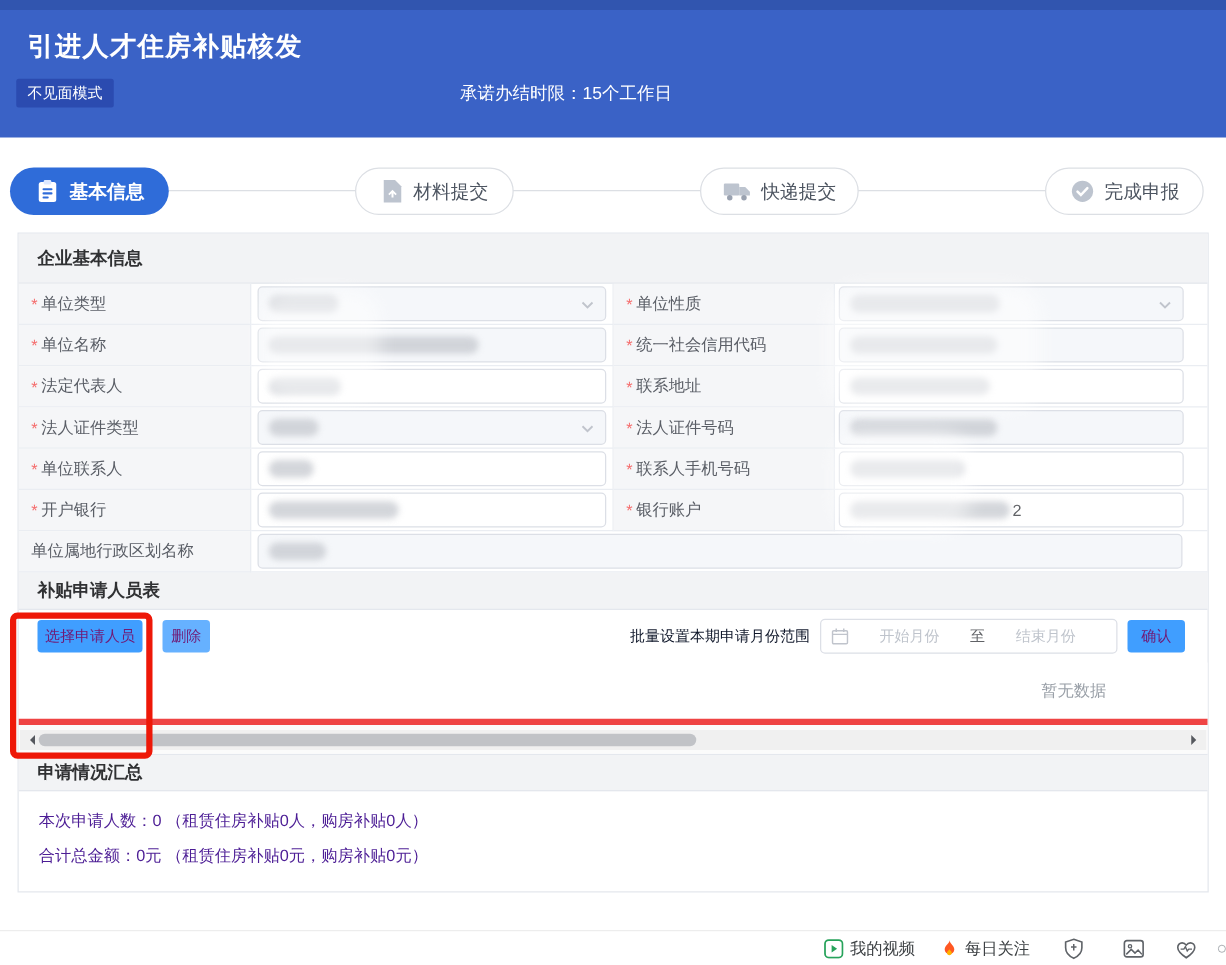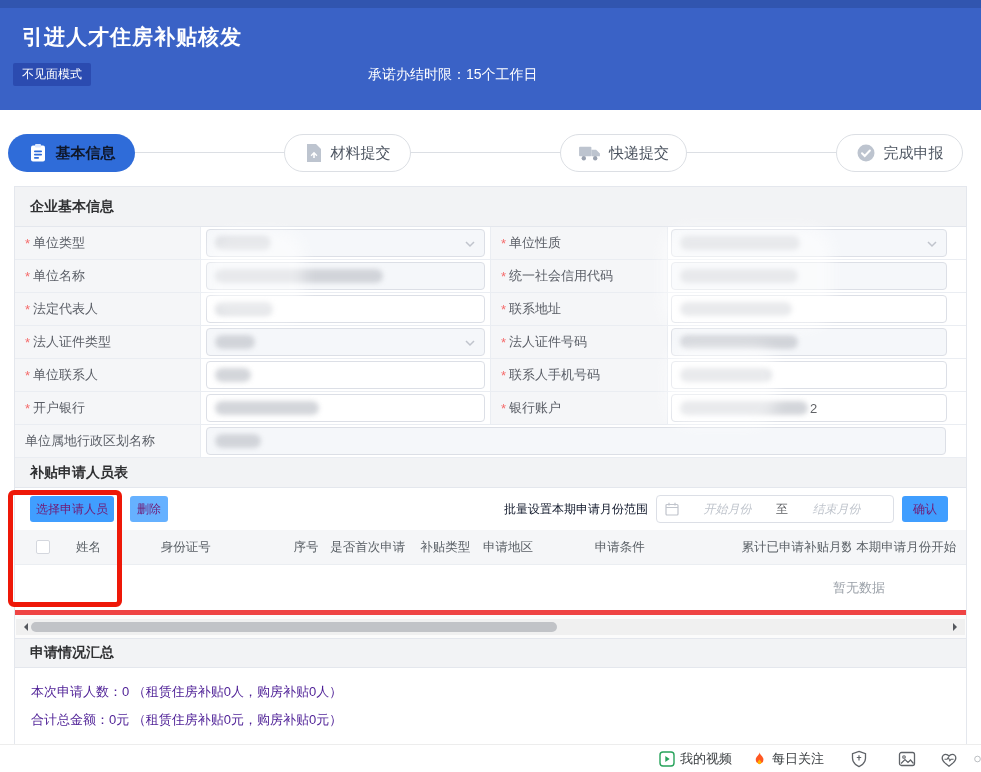--- a/index.html
+++ b/index.html
@@ -13,21 +13,21 @@
   .badge{position:absolute;left:13px;top:63px;height:23px;line-height:23px;padding:0 9px;background:#2b4bb0;color:#fff;font-size:12px;border-radius:2px;}
   .hdr-info{position:absolute;top:66px;color:#fff;font-size:14px;}
   .hi1{left:113px;} .hi2{left:368px;}
 
   
   .steps{position:absolute;left:0;top:134px;width:981px;height:38px;}
   .step-line{position:absolute;left:80px;right:60px;top:18px;height:0;border-top:1px solid #dcdfe4;}
   .pill{position:absolute;top:0;height:38px;width:127px;border-radius:19px;display:flex;align-items:center;justify-content:center;gap:8px;box-sizing:border-box;background:#fff;border:1px solid #dcdfe4;}
   .pill .plabel{font-size:15px;color:#4d5561;}
   .pill.active{background:#2f6cd9;border:none;}
-  .pill.active .plabel{color:#0f172a;font-weight:bold;}
+  .pill.active .plabel{color:#ffffff;font-weight:bold;}
   .p1{left:8px;} .p2{left:284px;} .p3{left:560px;} .p4{left:836px;}
 
   
   .panel{position:absolute;left:14px;top:186px;width:953px;box-sizing:border-box;border:1px solid #e4e7ed;background:#fff;}
   .sec-hd{height:40px;box-sizing:border-box;background:#f2f3f5;border-bottom:1px solid #e4e7ed;display:flex;align-items:center;padding-left:15px;font-size:14px;font-weight:bold;color:#303133;}
   .sec-hd.s2{height:30px;} .sec-hd.s3{height:30px;border-top:1px solid #e4e7ed;}
 
   
   .grow{display:flex;height:33px;box-sizing:border-box;}
   .cell{box-sizing:border-box;border-bottom:1px solid #eaedf2;border-right:1px solid #eaedf2;display:flex;align-items:center;}
@@ -46,21 +46,21 @@
   .smear{position:absolute;background:#fff;opacity:.5;filter:blur(7px);border-radius:24px;pointer-events:none;z-index:5;}
 
   
   .toolbar{position:relative;height:42px;}
   .btn{display:inline-flex;align-items:center;justify-content:center;height:26px;border-radius:3px;color:#701a75;font-size:12px;cursor:pointer;box-sizing:border-box;text-align:right;}
   .btn-sel{position:absolute;left:15px;top:8px;width:84px;background:#409eff;}
   .btn-del{position:absolute;left:115px;top:8px;width:38px;background:#66b1ff;}
   .batch{position:absolute;right:18px;top:7px;display:flex;align-items:center;gap:8px;}
   .batch-lb{font-size:12px;color:#0f172a;line-height:28px;}
   .datebox{display:flex;align-items:center;width:238px;height:28px;box-sizing:border-box;border:1px solid #dcdfe6;border-radius:4px;background:#fff;padding:0 8px;}
-  .ph{flex:1;text-align:center;font-size:12px;color:#bfc4cc;font-style:italic;}
+  .ph{flex:1;text-align:center;font-size:12px;color:#bfc4cc;}
   .tolb{font-size:12px;color:#606266;}
   .btn-ok{width:46px;background:#409eff;}
 
   .thead{display:flex;height:34px;background:#f5f6f8;border-bottom:1px solid #ebeef2;align-items:center;font-size:12.5px;color:#5a6066;overflow:hidden;}
   .th{box-sizing:border-box;padding-left:5px;white-space:nowrap;overflow:hidden;}
   .th-cb{width:56px;display:flex;justify-content:center;padding-left:0;}
   .cbx{width:14px;height:14px;box-sizing:border-box;border:1px solid #d4d7de;border-radius:2px;background:#fff;}
   .w0{width:85px;} .w1{width:133px;} .w2{width:37px;} .w3{width:90px;} .w4{width:63px;}
   .w5{width:112px;} .w6{width:147px;} .w7{width:115px;} .w8{width:115px;}
   .tempty{position:relative;height:45px;border-bottom:5px solid #ef4444;background:#fff;}
@@ -309,34 +309,20 @@
               </svg>
           </span>
           <span class="ph">开始月份</span>
           <span class="tolb">至</span>
           <span class="ph">结束月份</span>
         </span>
         <span class="btn btn-ok">确认</span>
       </div>
     </div>
 
-    <div class="thead">
-      <span class="th th-cb">
-          <span class="cbx"></span>
-        </span>
-      <span class="th w0">姓名</span>
-      <span class="th w1">身份证号</span>
-      <span class="th w2">序号</span>
-      <span class="th w3">是否首次申请</span>
-      <span class="th w4">补贴类型</span>
-      <span class="th w5">申请地区</span>
-      <span class="th w6">申请条件</span>
-      <span class="th w7">累计已申请补贴月数</span>
-      <span class="th w8">本期申请月份开始</span>
-    </div>
 
     <div class="tempty">
       <span class="empty-tx">暂无数据</span>
     </div>
 
     <div class="hscroll">
       <div class="track"></div>
       <span class="arr arr-l"></span>
       <span class="arr arr-r"></span>
       <div class="thumb"></div>

